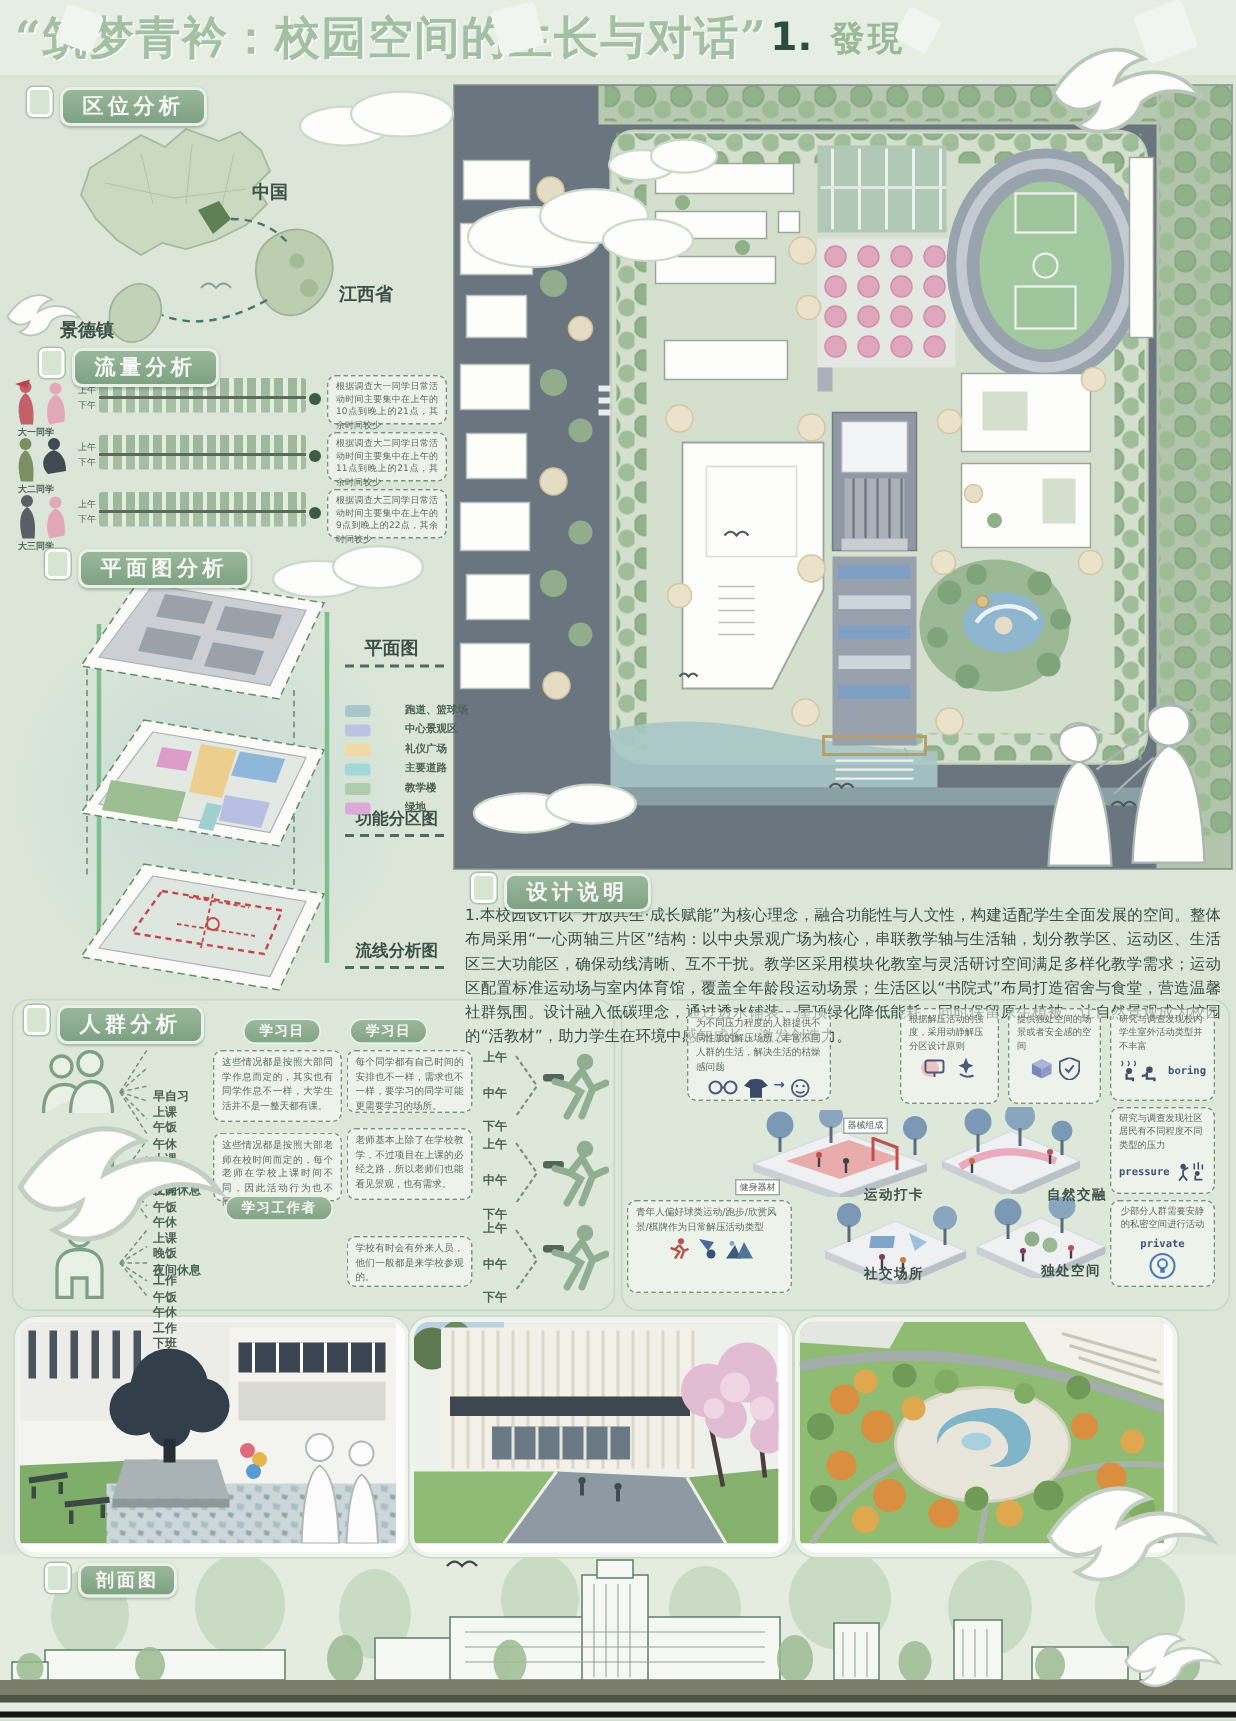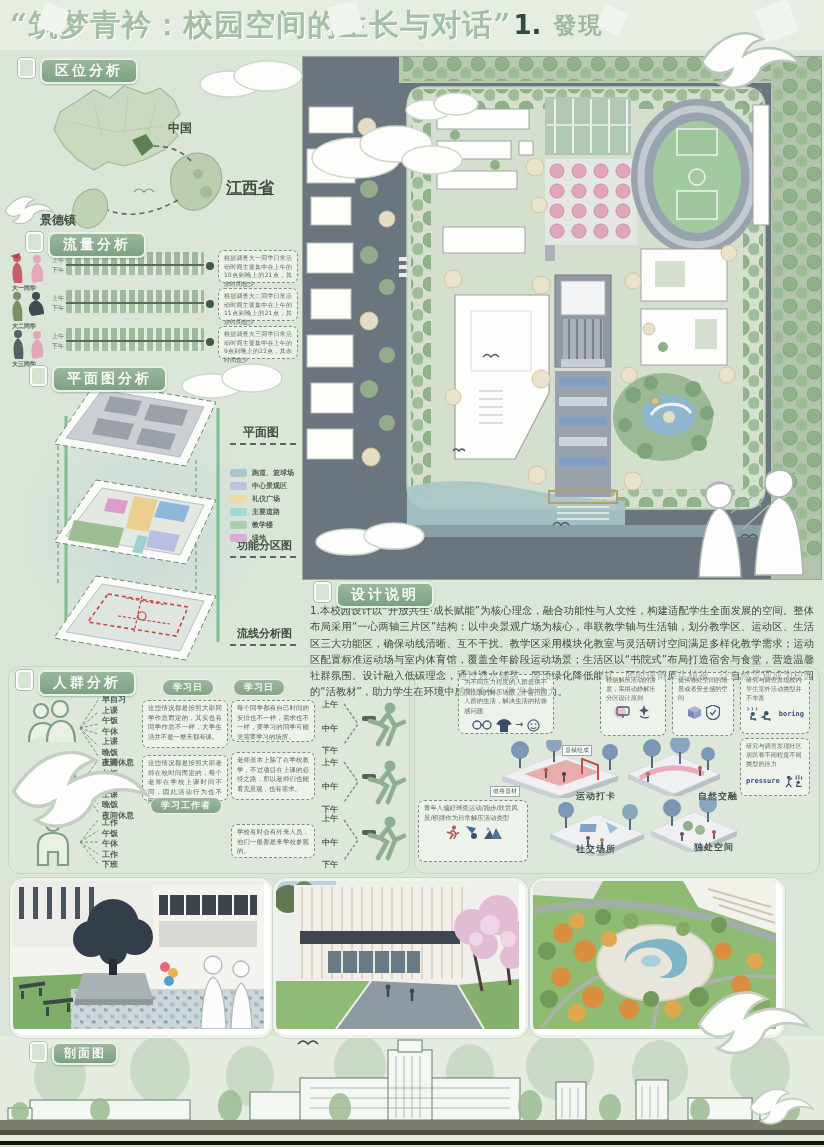--- a/index.html
+++ b/index.html
@@ -29,27 +29,27 @@
            text-align:justify;box-sizing:border-box;z-index:25;}
   .timelab{position:absolute;font-size:8px;font-weight:bold;color:#4e6254;
            font-family:"DejaVu Serif",serif;z-index:26;}
   .scenelab{position:absolute;font-size:9px;font-weight:bold;color:#41524a;letter-spacing:1px;
             font-family:"DejaVu Serif",serif;z-index:26;}
   .tinylab{position:absolute;font-size:6px;color:#55655a;z-index:26;}
   .tag{position:absolute;background:linear-gradient(180deg,#9cb89e,#82a487);color:#f4f8f3;
        font-size:9px;font-weight:bold;padding:1px 10px;border-radius:9px;border:1.5px solid #ecf2ea;
        letter-spacing:1px;z-index:27;white-space:nowrap;}
   .sched{position:absolute;font-size:8px;line-height:9px;font-weight:bold;color:#4e6254;
-         font-family:Liberation Mono, monospace;z-index:26;}
+         font-family:Liberation Mono, monospace;z-index:26;margin-top:32px;}
   .sched div{margin-bottom:1.5px;}
   .panel{position:absolute;background:#dde8da;border:1px solid #c6d6c3;border-radius:12px;z-index:5;}
   .photo{position:absolute;border-radius:14px;border:3px solid #eef3ec;box-shadow:0 0 0 1px #ccd8c9;
          overflow:hidden;background:#fff;z-index:10;}
   .dash-line{position:absolute;border-top:2px dashed #4d6d62;z-index:26;}
-  .legend-row{position:absolute;display:flex;align-items:center;gap:5px;z-index:26;}
+  .legend-row{position:absolute;display:flex;align-items:flex-end;gap:23px;z-index:26;}
   .legend-sw{width:17px;height:8px;border-radius:2px;}
   .legend-tx{font-size:7px;color:#4e6254;font-family:"DejaVu Serif",serif;font-weight:bold;white-space:nowrap;}
   .bars{position:absolute;z-index:20;}
   .bars .rowt{height:12px;background:repeating-linear-gradient(90deg,#9db89c 0 6px,#e2ecdf 6px 9px);
               border-radius:2px;}
   .bars .line{height:1.6px;background:#5a6b5a;}
   .bars .rowb{height:9px;background:repeating-linear-gradient(90deg,#a6bfa4 0 6px,#e2ecdf 6px 9px);
               border-radius:2px;}
   .enddot{position:absolute;width:8px;height:8px;border-radius:50%;background:#3c5c46;z-index:21;}
   .notes-body{position:absolute;font-size:10.3px;line-height:1.58;text-align:justify;color:#3c4d42;
@@ -84,21 +84,21 @@
     <path d="M126 66 L140 60 L148 72 L136 82 Z" fill="#5f7f55"></path>
     <path d="M176 84 C192 74 208 80 214 94 C220 110 210 128 195 135 C180 140 167 129 165 112 C163 97 168 89 176 84 Z" fill="#bccdb0" stroke="#9db394" stroke-width="1.2"></path>
     <circle cx="192" cy="100" r="5" fill="#a5ba97"></circle>
       <circle cx="200" cy="118" r="6" fill="#a5ba97"></circle>
     <path d="M78 118 C88 112 98 116 101 127 C104 139 95 152 84 154 C73 155 66 146 67 135 C68 126 72 122 78 118 Z" fill="#c2d2b6" stroke="#9db394" stroke-width="1.1"></path>
     <path d="M148 72 Q172 72 186 88" stroke="#47766c" stroke-width="1.6" stroke-dasharray="5 4" fill="none"></path>
     <path d="M172 126 Q132 148 102 136" stroke="#47766c" stroke-width="1.6" stroke-dasharray="5 4" fill="none"></path>
     <path d="M128 118 q5 -6 10 0 q5 -6 10 0" stroke="#8a9a90" stroke-width="1.2" fill="none"></path>
   </svg>
   <span class="abs hand" style="left:168px;top:120px;font-size:12px;z-index:7;">中国</span>
-  <span class="abs hand" style="left:226px;top:178px;font-size:16px;z-index:7;text-decoration:underline;">江西省</span>
+  <span class="abs hand" style="left:226px;top:188px;font-size:12px;z-index:7;">江西省</span>
   <span class="abs hand" style="left:40px;top:212px;font-size:12px;z-index:7;">景德镇</span>
 
   <div class="pill" style="left:26px;top:232px;">
     <span class="chip"></span>
     <span class="lbl">流量分析</span>
   </div>
 
   <svg class="abs" style="left:6px;top:252px;" width="44" height="32" viewBox="0 0 44 32">
     <circle cx="11" cy="6" r="4" fill="#c4606a"></circle>
       <path d="M11 10 C5 14 6 24 8 31 L16 31 C17 22 16 13 11 10 Z" fill="#c4606a"></path>
@@ -677,20 +677,31 @@
     <div class="ico-row">
       <span class="eng">pressure</span>
       <svg width="30" height="20" viewBox="0 0 30 20">
         <line x1="18" y1="2" x2="18" y2="8" stroke="#3d4f6a" stroke-width="1.5"></line>
         <line x1="22" y1="1" x2="22" y2="8" stroke="#3d4f6a" stroke-width="1.5"></line>
         <line x1="26" y1="3" x2="26" y2="8" stroke="#3d4f6a" stroke-width="1.5"></line>
         <circle cx="7" cy="5" r="2.6" fill="#3d4f6a"></circle>
           <path d="M7 8 L7 14 L3 19 M7 14 L11 19 M7 9 L12 6" stroke="#3d4f6a" stroke-width="1.7" fill="none"></path>
         <circle cx="21" cy="12" r="2.4" fill="#3d4f6a"></circle>
           <path d="M19 14 L19 18 L26 18" stroke="#3d4f6a" stroke-width="1.7" fill="none"></path>
+      </svg>
+    </div>
+  </div>
+  <div class="dashbox" style="left:740px;top:800px;width:70px;height:58px;font-size:6.2px;line-height:1.45;text-align:center;">
+    <span>少部分人群需要安静的私密空间进行活动</span>
+    <div class="ico-row" style="flex-direction:column;gap:1px;">
+      <span class="eng">private</span>
+      <svg width="18" height="18" viewBox="0 0 18 18">
+        <circle cx="9" cy="9" r="8" fill="none" stroke="#4a7ab5" stroke-width="1.4"></circle>
+        <circle cx="9" cy="7.5" r="3" fill="none" stroke="#4a7ab5" stroke-width="1.3"></circle>
+        <rect x="7.5" y="10.5" width="3" height="3" fill="#4a7ab5"></rect>
       </svg>
     </div>
   </div>
   <div class="dashbox" style="left:418px;top:800px;width:110px;height:62px;font-size:6.4px;line-height:1.5;text-align:left;">
     <span>青年人偏好球类运动/跑步/欣赏风景/棋牌作为日常解压活动类型</span>
     <div class="ico-row">
       <svg width="15" height="15" viewBox="0 0 15 15">
         <circle cx="9" cy="2.5" r="2" fill="#b5534f"></circle>
         <path d="M8 5 L5 8 L8 9.5 L5 14 M8 5 L11 9 L9 14 M5 8 L2 7 M11 9 L14 7.5" stroke="#b5534f" stroke-width="1.6" fill="none"></path>
       </svg>

